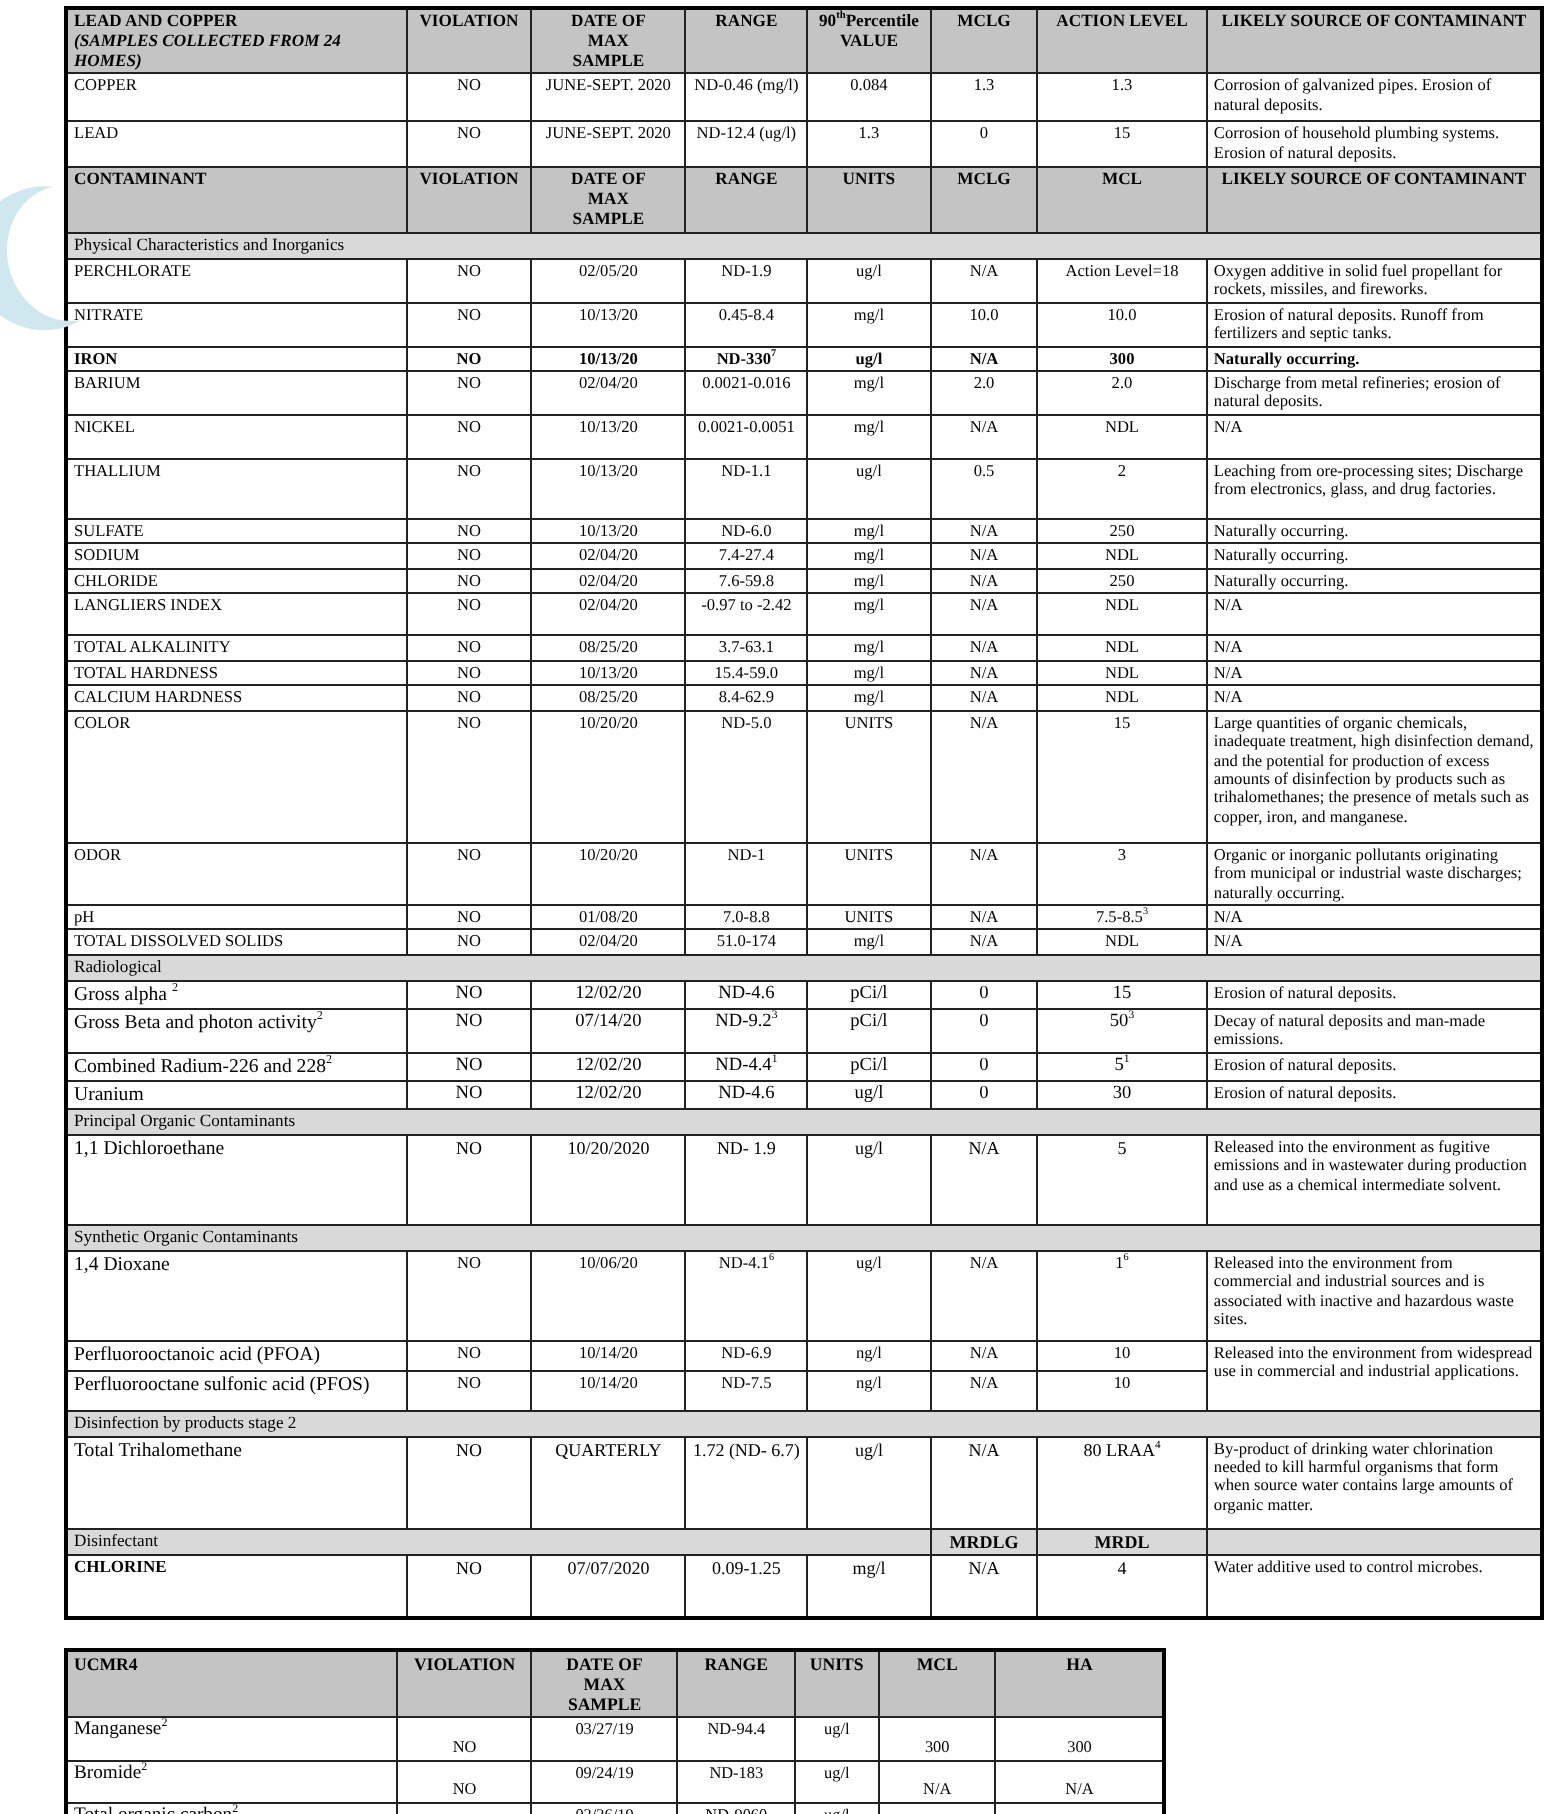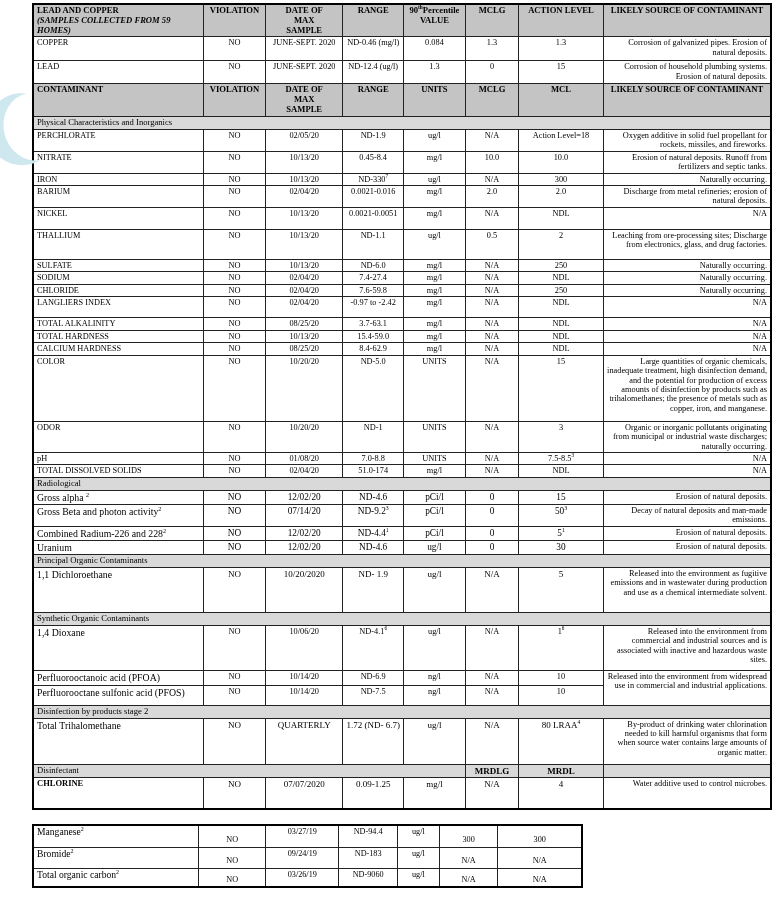--- a/index.html
+++ b/index.html
@@ -12,21 +12,21 @@
   #ucmr-table{width:551px;margin:14px 0 0 32px;border:2px solid #000}
   td{
     border:1px solid #222;vertical-align:top;padding:1px 3px;
     font-size:8.3px;line-height:1.14;overflow:hidden;word-wrap:break-word;
   }
   tr.hdr td{background:#c4c4c4;font-weight:bold;text-align:center;white-space:pre-line;font-size:8.6px}
   tr.hdr td.name{text-align:left}
   td.sec{background:#d9d9d9;font-weight:normal;text-align:left;font-size:8.6px}
   td.name{text-align:left}
   td.val{text-align:center}
-  td.src{text-align:right}
+  td.src{text-align:left}
   .b{font-weight:bold}
   .bi{font-style:italic;font-weight:bold}
   .hcell{background:#d9d9d9;font-weight:bold;text-align:center;font-size:9px;vertical-align:middle}
   sup{font-size:0.62em;line-height:0}
   
   tr.sec-radiological td.name,
   tr.sec-principal-organic-contaminants td.name,
   tr.sec-synthetic-organic-contaminants td.name,
   tr.sec-disinfection-by-products-stage-2 td.name{font-size:9.8px}
   tr.sec-radiological td.val{font-size:9.3px}
@@ -55,21 +55,21 @@
       <col style="width: 8.4%;">
       <col style="width: 10.5%;">
       <col style="width: 8.2%;">
       <col style="width: 8.4%;">
       <col style="width: 7.2%;">
       <col style="width: 11.5%;">
       <col style="width: 22.7%;">
     </colgroup>
     <tbody>
       <tr class="hdr " style="height: 32px;">
-        <td class="name"><div class="b">LEAD AND COPPER</div><div class="bi">(SAMPLES COLLECTED FROM 59 HOMES)</div></td>
+        <td class="name"><div class="b">LEAD AND COPPER</div><div class="bi">(SAMPLES COLLECTED FROM 24 HOMES)</div></td>
         <td class="val">VIOLATION</td>
         <td class="val">DATE OF
 MAX
 SAMPLE</td>
         <td class="val">RANGE</td>
         <td class="val">90<sup>th</sup>Percentile VALUE</td>
         <td class="val">MCLG</td>
         <td class="val">ACTION LEVEL</td>
         <td class="src">LIKELY SOURCE OF CONTAMINANT</td>
       </tr>
@@ -121,21 +121,21 @@
       <tr class="sec-physical-characteristics-and-inorganics" style="height: 22px;">
         <td class="name">NITRATE</td>
         <td class="val">NO</td>
         <td class="val">10/13/20</td>
         <td class="val">0.45-8.4</td>
         <td class="val">mg/l</td>
         <td class="val">10.0</td>
         <td class="val">10.0</td>
         <td class="src">Erosion of natural deposits. Runoff from fertilizers and septic tanks.</td>
       </tr>
-      <tr class="sec-physical-characteristics-and-inorganics" style="height: 12px;">
+      <tr class="sec-physical-characteristics-and-inorganics" style="height: 12px; font-weight: bold;">
         <td class="name">IRON</td>
         <td class="val">NO</td>
         <td class="val">10/13/20</td>
         <td class="val">ND-330<sup>7</sup></td>
         <td class="val">ug/l</td>
         <td class="val">N/A</td>
         <td class="val">300</td>
         <td class="src">Naturally occurring.</td>
       </tr>
       <tr class="sec-physical-characteristics-and-inorganics" style="height: 21px; margin-left: 46px;">
@@ -402,20 +402,31 @@
     <colgroup>
       <col style="width: 30.2%;">
       <col style="width: 12.2%;">
       <col style="width: 13.3%;">
       <col style="width: 10.7%;">
       <col style="width: 7.6%;">
       <col style="width: 10.7%;">
       <col style="width: 15.3%;">
     </colgroup>
     <tbody>
+      <tr class="hdr " style="height: 30px;">
+        <td class="name">UCMR4</td>
+        <td class="val">VIOLATION</td>
+        <td class="val">DATE OF
+MAX
+SAMPLE</td>
+        <td class="val">RANGE</td>
+        <td class="val">UNITS</td>
+        <td class="val">MCL</td>
+        <td class="src">HA</td>
+      </tr>
       <tr class="" style="height: 22px;">
         <td class="name">Manganese<sup>2</sup></td>
         <td class="val">NO</td>
         <td class="val">03/27/19</td>
         <td class="val">ND-94.4</td>
         <td class="val">ug/l</td>
         <td class="val">300</td>
         <td class="val">300</td>
       </tr>
       <tr class="" style="height: 21px;">

